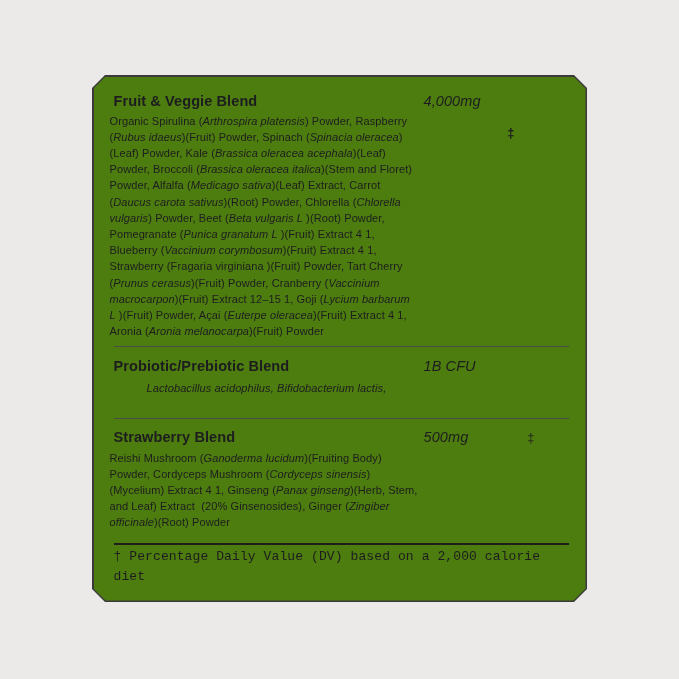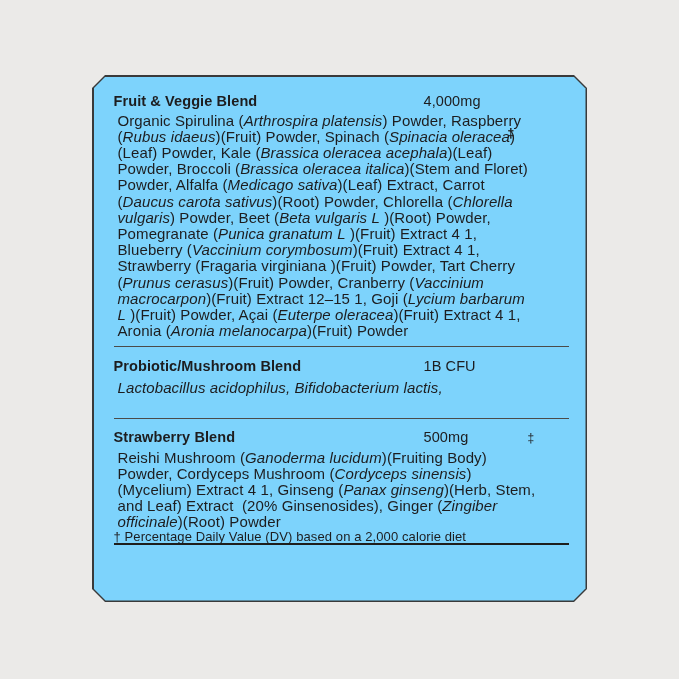--- a/index.html
+++ b/index.html
@@ -16,49 +16,50 @@
     left: 92px; top: 75px;
     width: 495px; height: 527px;
     background: #3a3a3a;
     clip-path: polygon(13px 0, calc(100% - 13px) 0, 100% 13px,
                        100% calc(100% - 13px), calc(100% - 13px) 100%,
                        13px 100%, 0 calc(100% - 13px), 0 13px);
   }
   .card {
     position: absolute;
     inset: 1.5px;
-    background: #7dd3fc;
+    background: #4d7c0f;
     clip-path: polygon(12px 0, calc(100% - 12px) 0, 100% 12px,
                        100% calc(100% - 12px), calc(100% - 12px) 100%,
                        12px 100%, 0 calc(100% - 12px), 0 12px);
   }
   .head {
     position: absolute;
     left: 20px; right: 20px;
     height: 18px;
     font-size: 14.5px;
     line-height: 17px;
     font-weight: bold;
     letter-spacing: 0.1px;
   }
   .amt {
     position: absolute;
     left: 310px; top: 0;
     font-weight: normal;
+    font-style: italic;
   }
   .head-mark {
     position: absolute;
     left: 414px; top: 1px;
     font-weight: normal;
     font-size: 12px;
   }
   .ing {
     position: absolute;
-    left: 24px; width: 460px;
-    font-size: 15px;
+    left: 16px; width: 460px;
+    font-size: 11px;
     line-height: 16.2px;
     letter-spacing: 0.1px;
     white-space: pre-wrap;
   }
   .ing .it { font-style: italic; }
   .body-mark {
     position: absolute;
     left: 414px;
     font-size: 12px;
     font-style: normal;
@@ -78,45 +79,45 @@
     left: 20px; width: 460px;
     font-size: 13px;
     line-height: 20.5px;
     letter-spacing: 0.1px;
   }
   
   .h1 { top: 16px; }
   .b1 { top: 36px; }
   .d1 { top: 269px; }
   .h2 { top: 281px; }
-  .b2 { top: 303px; }
+  .b2 { top: 303px; margin-left: 37px; }
   .d2 { top: 341px; }
   .h3 { top: 352px; }
   .b3 { top: 373px; }
   .d3 { top: 466px; }
-  .f1 { top: 450px; }
+  .f1 { top: 470px; font-family: Liberation Mono, monospace; }
   .mark-line4 { top: 49px; }
 </style>
 </head>
 <body>
 
 <div class="card-border">
   <div class="card">
 
     <div class="head h1">
       <span>Fruit &amp; Veggie Blend</span>
       <span class="amt">4,000mg</span>
     </div>
     <div class="ing b1"><span>Organic Spirulina (</span><span class="it">Arthrospira platensis</span><span>) Powder, Raspberry</span><br><span>(</span><span class="it">Rubus idaeus</span><span>)(Fruit) Powder, Spinach (</span><span class="it">Spinacia oleracea</span><span>)</span><br><span>(Leaf) Powder, Kale (</span><span class="it">Brassica oleracea acephala</span><span>)(Leaf)</span><br><span>Powder, Broccoli (</span><span class="it">Brassica oleracea italica</span><span>)(Stem and Floret)</span><br><span>Powder, Alfalfa (</span><span class="it">Medicago sativa</span><span>)(Leaf) Extract, Carrot</span><br><span>(</span><span class="it">Daucus carota sativus</span><span>)(Root) Powder, Chlorella (</span><span class="it">Chlorella</span><br><span class="it">vulgaris</span><span>) Powder, Beet (</span><span class="it">Beta vulgaris L</span><span> )(Root) Powder,</span><br><span>Pomegranate (</span><span class="it">Punica granatum L</span><span> )(Fruit) Extract 4 1,</span><br><span>Blueberry (</span><span class="it">Vaccinium corymbosum</span><span>)(Fruit) Extract 4 1,</span><br><span>Strawberry (Fragaria virginiana )(Fruit) Powder, Tart Cherry</span><br><span>(</span><span class="it">Prunus cerasus</span><span>)(Fruit) Powder, Cranberry (</span><span class="it">Vaccinium</span><br><span class="it">macrocarpon</span><span>)(Fruit) Extract 12–15 1, Goji (</span><span class="it">Lycium barbarum</span><br><span class="it">L</span><span> )(Fruit) Powder, Açai (</span><span class="it">Euterpe oleracea</span><span>)(Fruit) Extract 4 1,</span><br><span>Aronia (</span><span class="it">Aronia melanocarpa</span><span>)(Fruit) Powder</span></div>
     <span class="body-mark b1 mark-line4">‡</span>
 
     <div class="divider d1"></div>
 
     <div class="head h2">
-      <span>Probiotic/Mushroom Blend</span>
+      <span>Probiotic/Prebiotic Blend</span>
       <span class="amt">1B CFU</span>
     </div>
     <div class="ing b2"><span class="it">Lactobacillus acidophilus, Bifidobacterium lactis,</span><br></div>
 
     <div class="divider d2"></div>
 
     <div class="head h3">
       <span>Strawberry Blend</span>
       <span class="amt">500mg</span>
       <span class="head-mark">‡</span>

